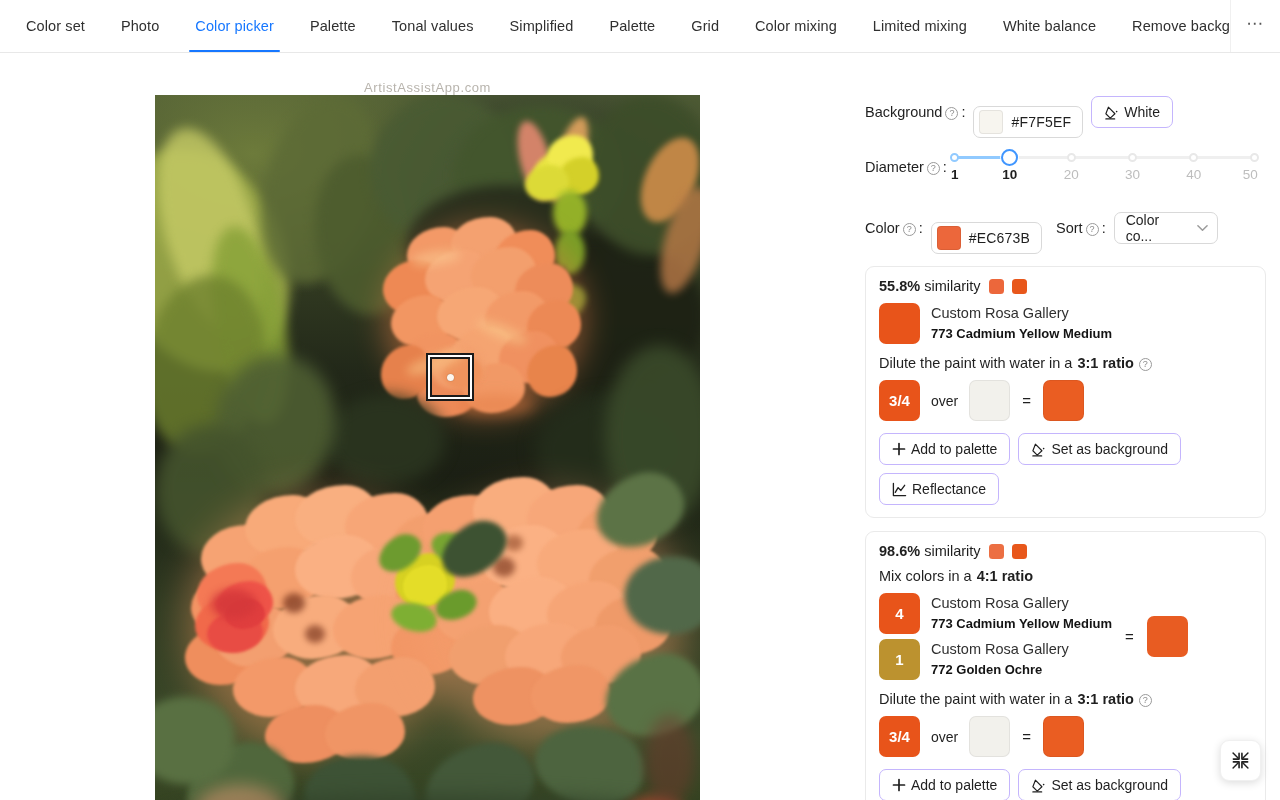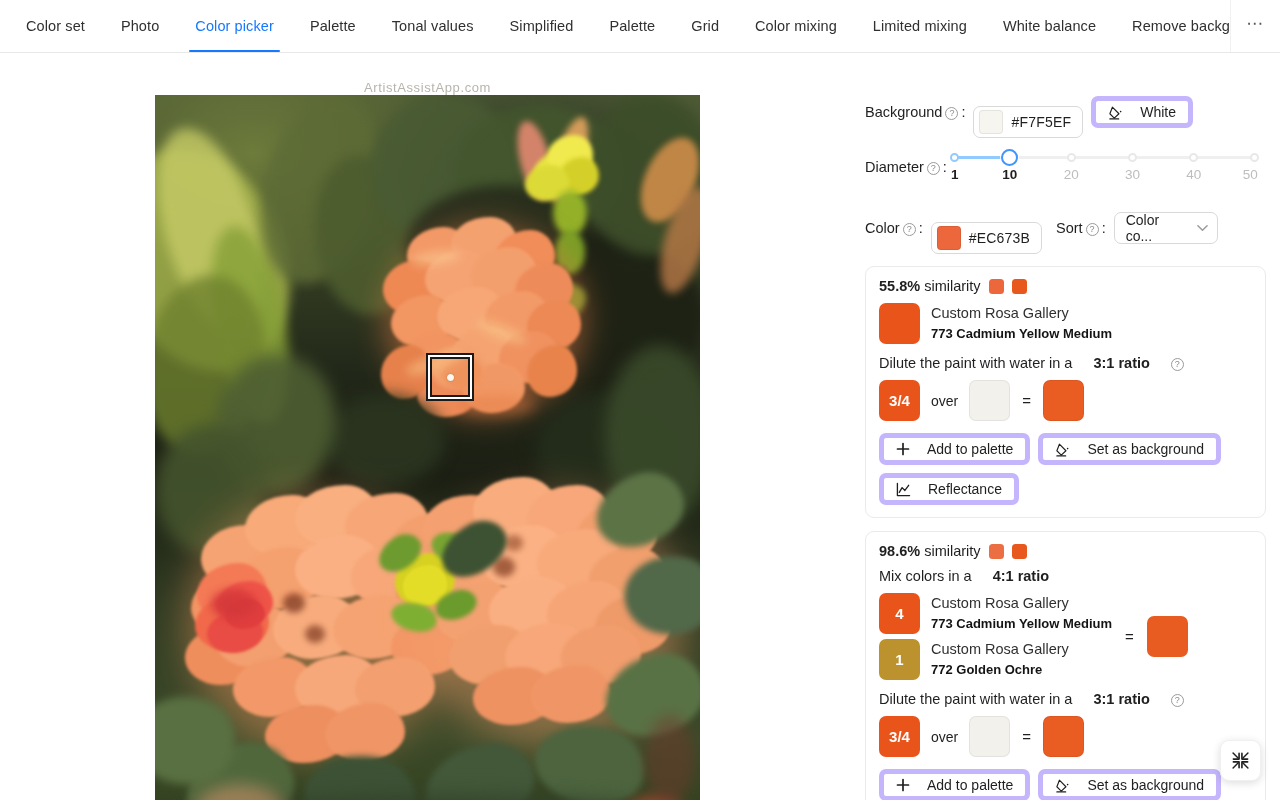--- a/index.html
+++ b/index.html
@@ -143,23 +143,23 @@
     border: 1px solid #d9d9d9; border-radius: 7px;
     background: #fff; cursor: pointer; margin-top: 20px;
   }
   .sw {
     width: 24px; height: 24px; border-radius: 4px;
     border: 1px solid rgba(0,0,0,.07);
     flex: 0 0 auto;
   }
   .hex { font-size: 14px; color: #1f1f1f; letter-spacing: .2px; }
   .btn {
-    display: inline-flex; align-items: center; gap: 17px;
+    display: inline-flex; align-items: center; gap: 5px;
     height: 32px; padding: 0 12px;
-    border: 5px solid #c4b5fd; border-radius: 7px;
+    border: 1px solid #c4b5fd; border-radius: 7px;
     background: #fff; font-size: 14px; color: #1f1f1f;
     cursor: pointer; white-space: nowrap;
   }
   .select {
     display: inline-flex; align-items: center; justify-content: space-between;
     gap: 10px; height: 32px; width: 104px; padding: 0 9px 0 11px;
     border: 1px solid #d9d9d9; border-radius: 7px;
     background: #fff; font-size: 14px; color: #1f1f1f; cursor: pointer;
   }
   .chev { color: #9b9b9b; font-size: 10px; }
@@ -207,21 +207,21 @@
   .paint-row { display: flex; align-items: center; gap: 11px; }
   .big-sw {
     width: 41px; height: 41px; border-radius: 7px;
     flex: 0 0 auto;
     display: flex; align-items: center; justify-content: center;
     color: #fff; font-size: 15px; font-weight: 700;
   }
   .paint-names { display: flex; flex-direction: column; gap: 1px; }
   .brand { font-size: 14.5px; color: #303030; line-height: 1.35; }
   .pname { font-size: 13px; color: #141414; font-weight: 700; line-height: 1.35; }
-  .hint { font-size: 14.5px; color: #1f1f1f; margin: 11px 0 9px; display: flex; align-items: center; gap: 21px; }
+  .hint { font-size: 14.5px; color: #1f1f1f; margin: 11px 0 9px; display: flex; align-items: center; gap: 5px; }
   .hint b { font-weight: 700; }
   .mixline { display: flex; align-items: center; gap: 11px; margin-bottom: 12px; }
   .frac {
     width: 41px; height: 41px; border-radius: 7px;
     display: flex; align-items: center; justify-content: center;
     color: #fff; font-weight: 700; font-size: 15px;
   }
   .over { font-size: 14px; color: #1f1f1f; }
   .eq { font-size: 15px; color: #1f1f1f; padding: 0 1px; }
   .plain-sw { width: 41px; height: 41px; border-radius: 7px; border: 1px solid rgba(0,0,0,.06); }

